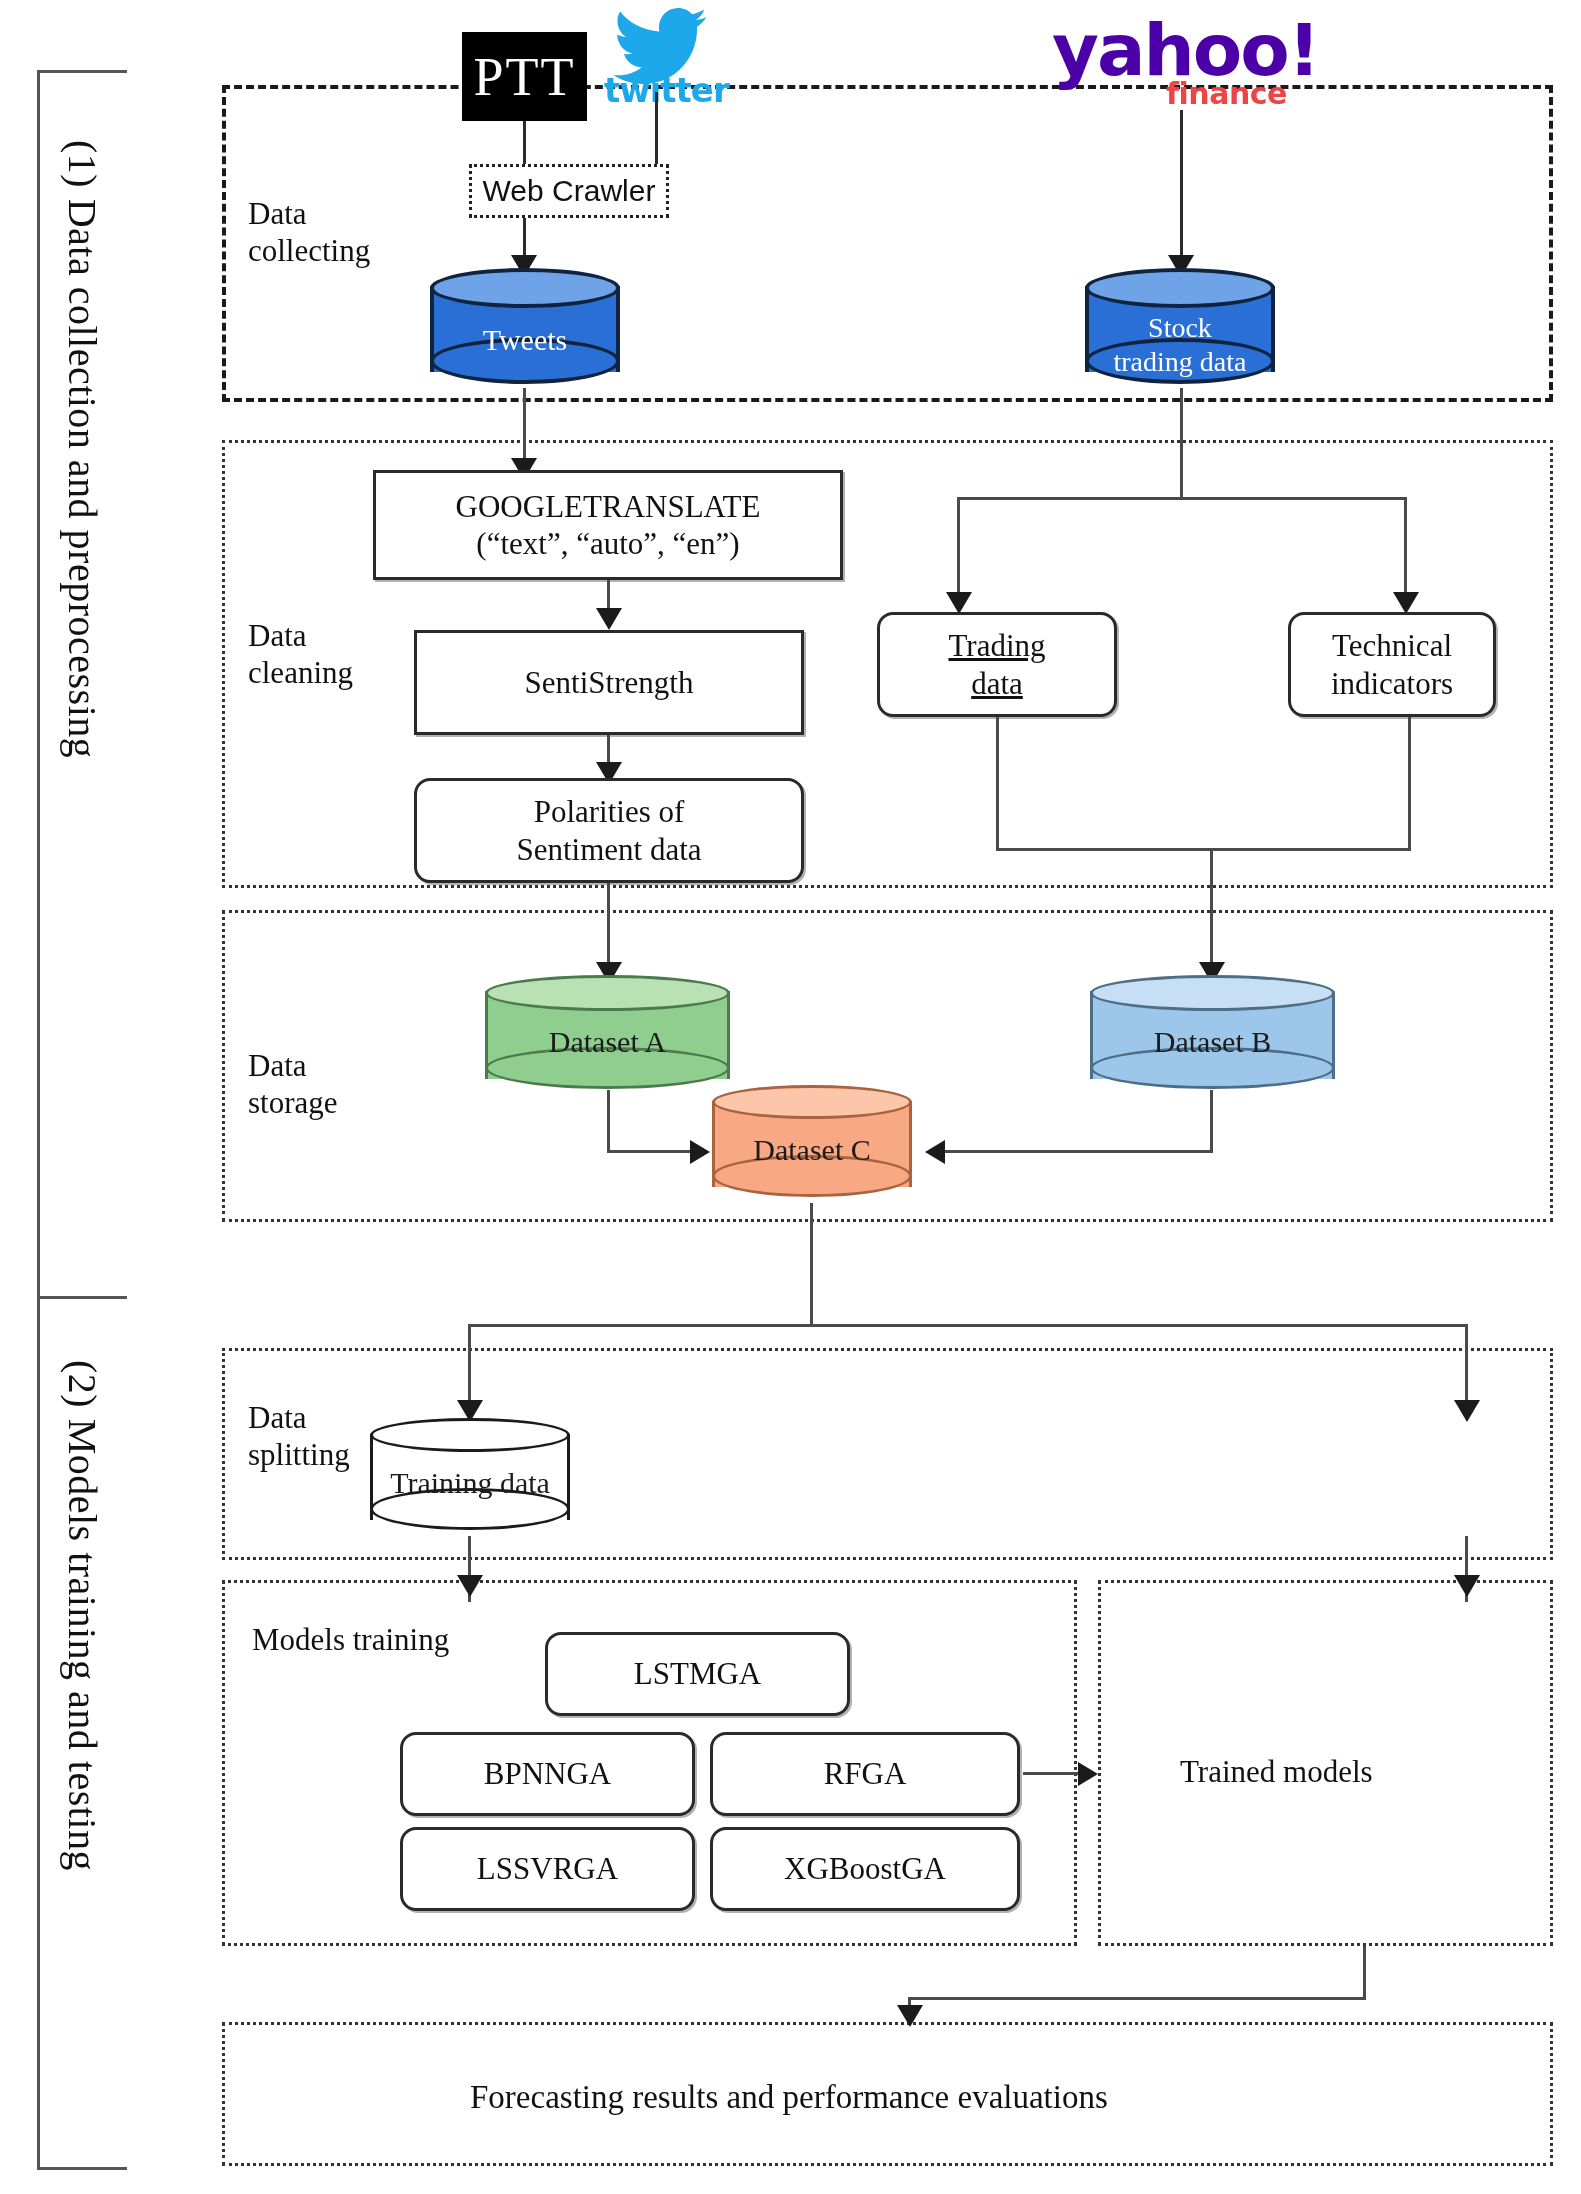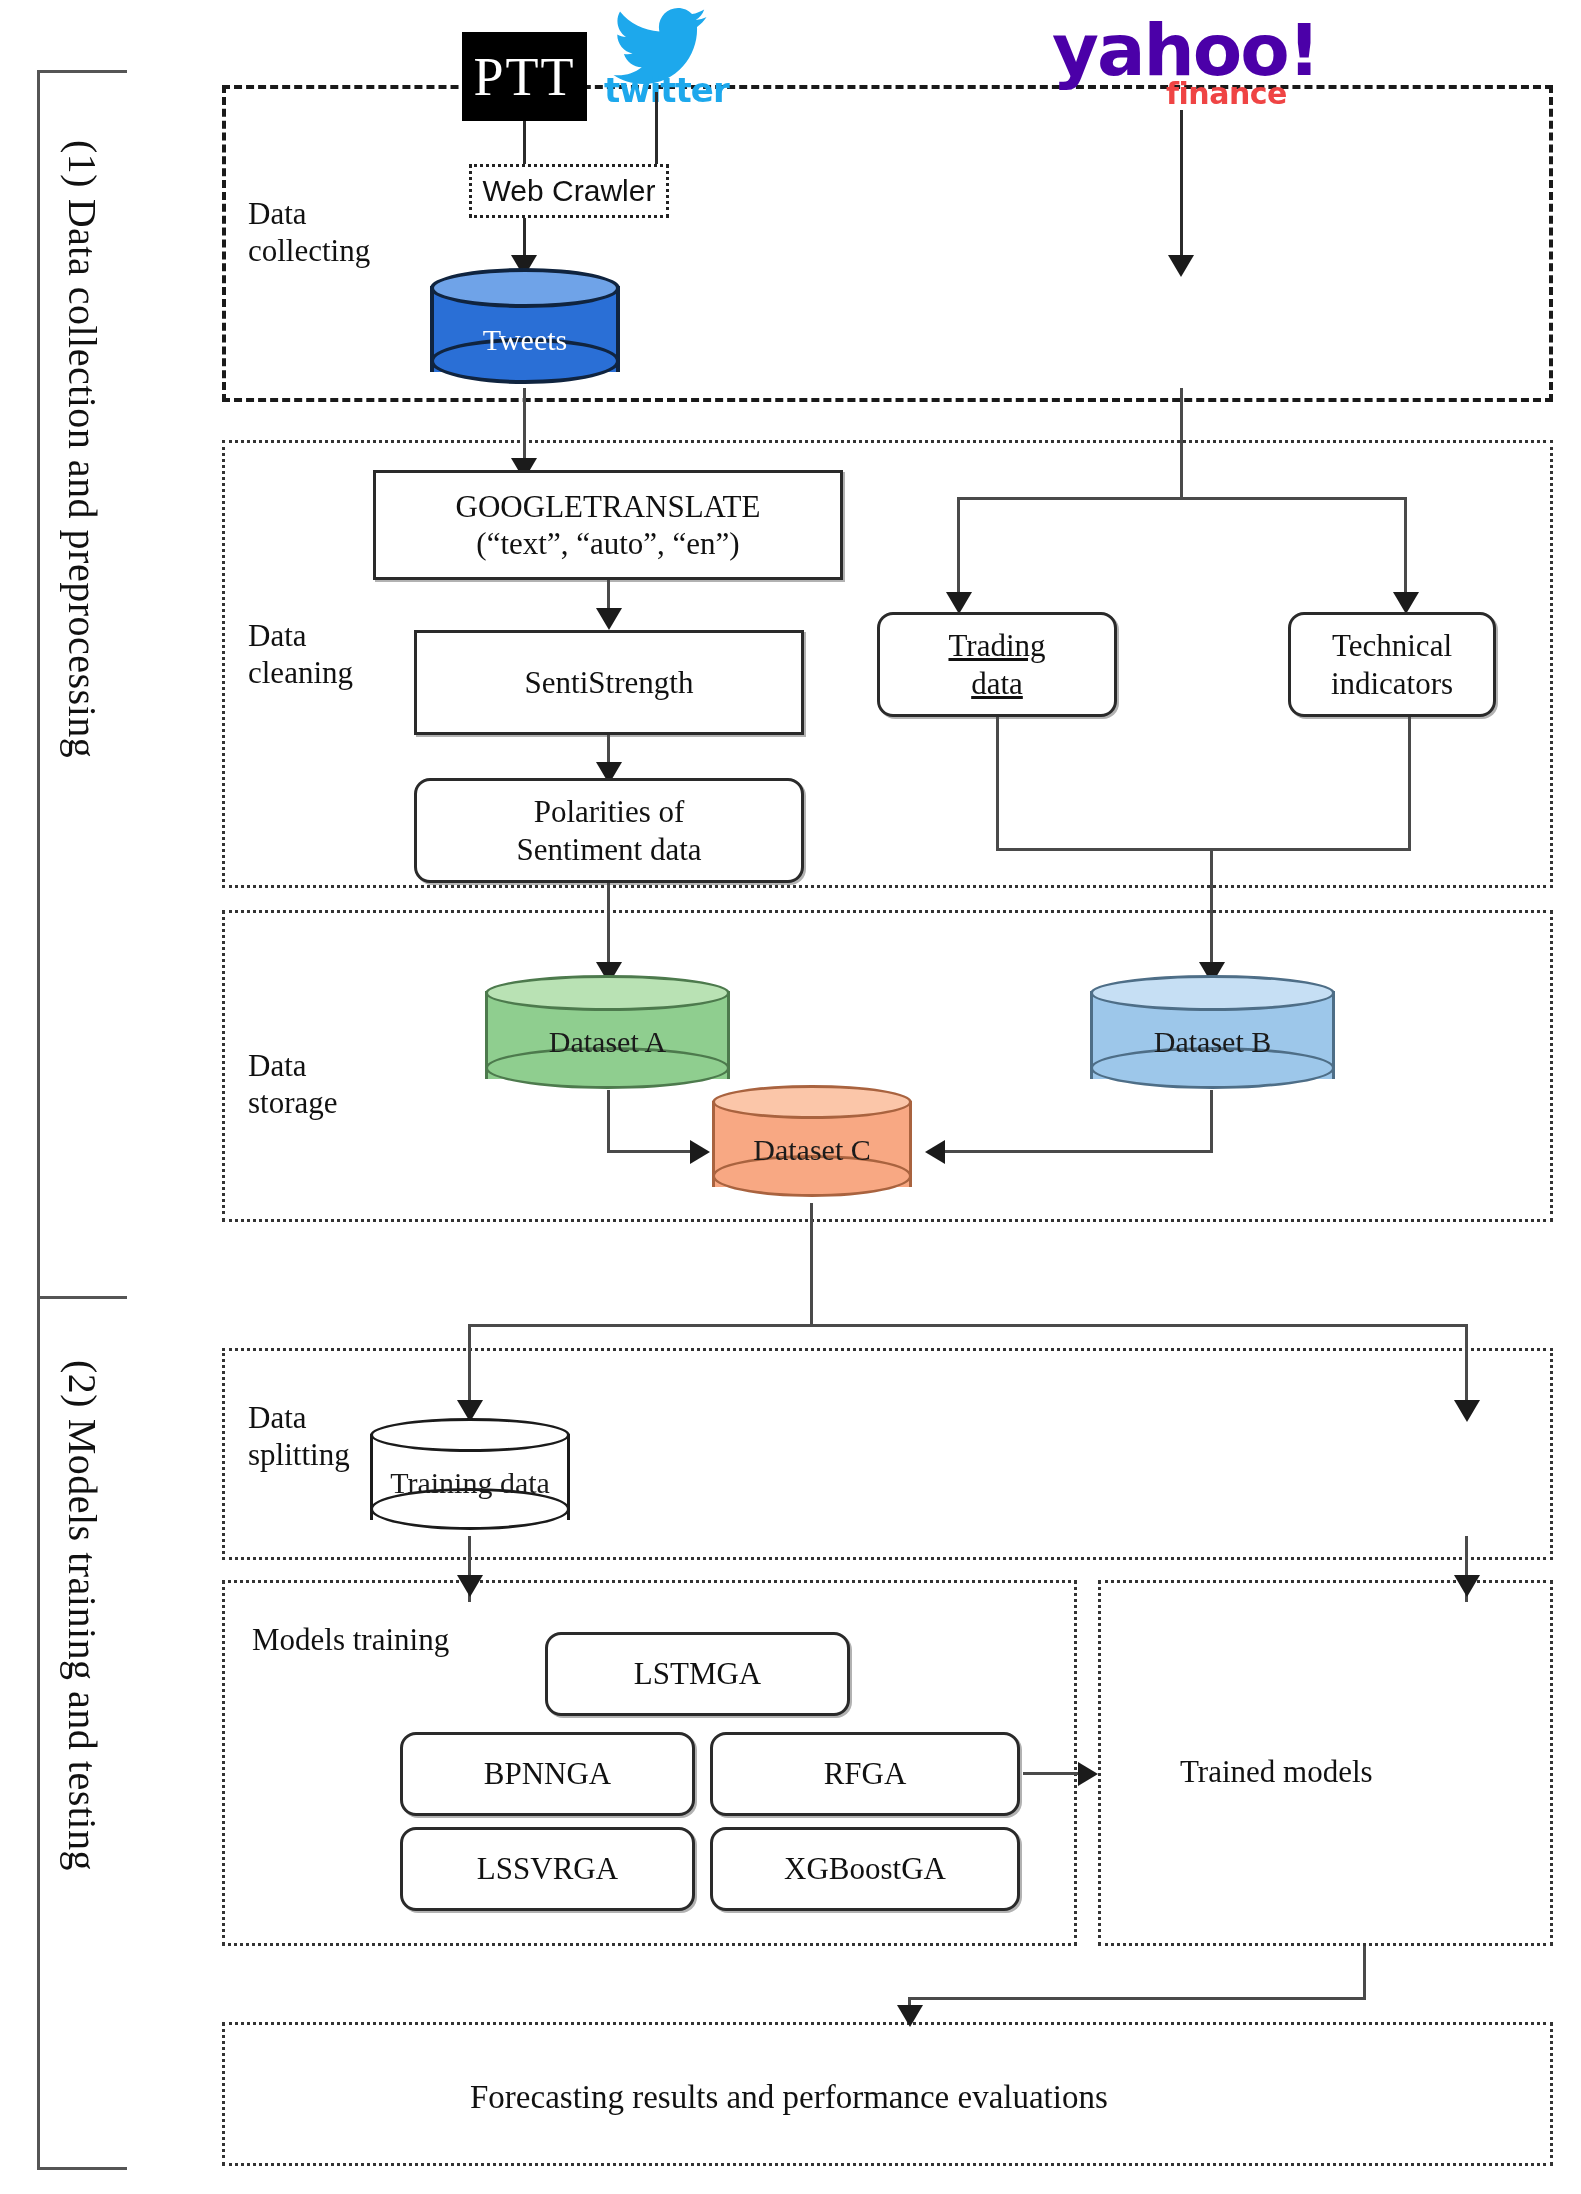--- a/index.html
+++ b/index.html
@@ -125,20 +125,27 @@
   <div class="ln dark" style="left:1180px;top:110px;width:3px;height:152px;"></div>
   <div class="arrow down" style="left:1168px;top:255px;"></div>
 
   <div class="cyl" style="left:430px;top:268px;width:190px;height:120px;">
     <div class="body" style="top:18px;height:86px;background:#2a6fd6;border-left:4px solid #10243f;border-right:4px solid #10243f;"></div>
     <div class="bot" style="top:70px;height:46px;background:#2a6fd6;border:4px solid #10243f;"></div>
     <div class="top" style="top:0px;height:40px;background:#6fa3e8;border:4px solid #10243f;"></div>
     <div class="cap" style="top:52px;height:40px;color:#ffffff;">Tweets</div>
   </div>
 
+  <div class="cyl" style="left:1085px;top:268px;width:190px;height:120px;">
+    <div class="body" style="top:18px;height:86px;background:#2a6fd6;border-left:4px solid #10243f;border-right:4px solid #10243f;"></div>
+    <div class="bot" style="top:70px;height:46px;background:#2a6fd6;border:4px solid #10243f;"></div>
+    <div class="top" style="top:0px;height:40px;background:#6fa3e8;border:4px solid #10243f;"></div>
+    <div class="cap" style="top:42px;height:70px;color:#ffffff;font-size:28px;">Stock
+trading data</div>
+  </div>
 
   <div class="ln" style="left:523px;top:388px;width:3px;height:80px;"></div>
   <div class="arrow down" style="left:511px;top:458px;"></div>
 
   <div class="ln" style="left:1180px;top:388px;width:3px;height:111px;"></div>
   <div class="ln" style="left:957px;top:497px;width:450px;height:3px;"></div>
   <div class="ln" style="left:957px;top:497px;width:3px;height:103px;"></div>
   <div class="ln" style="left:1404px;top:497px;width:3px;height:103px;"></div>
   <div class="arrow down" style="left:946px;top:592px;"></div>
   <div class="arrow down" style="left:1393px;top:592px;"></div>

